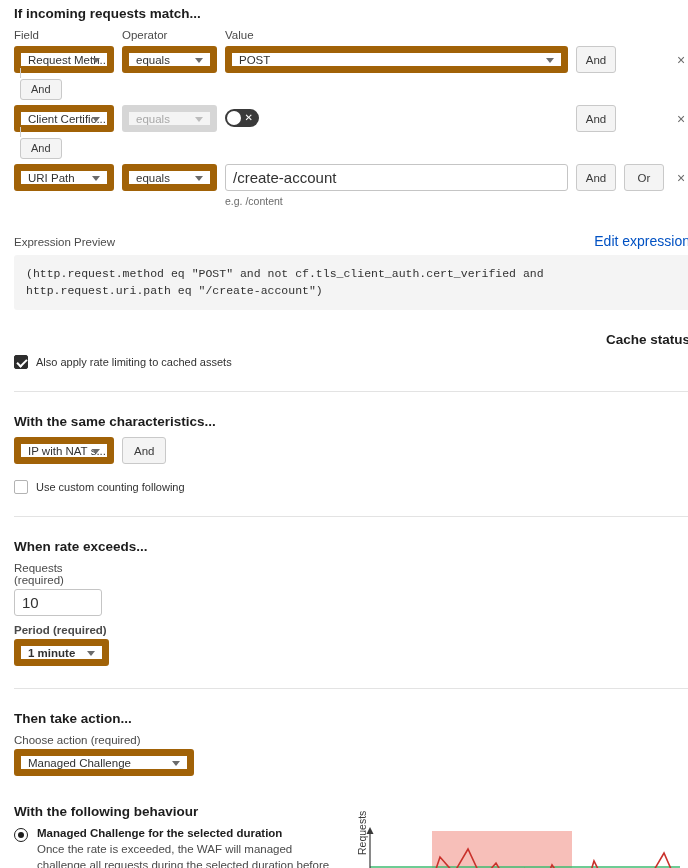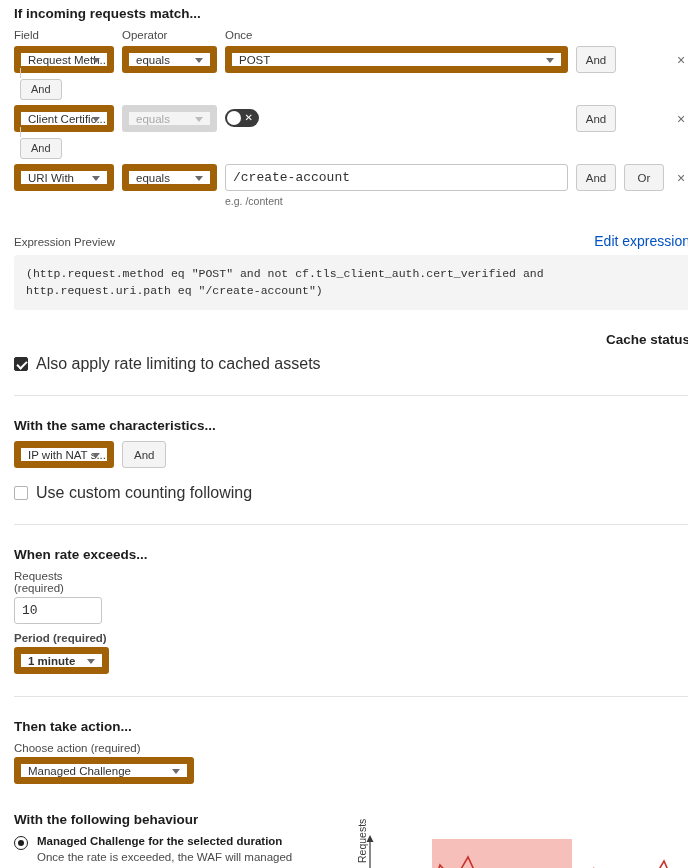--- a/index.html
+++ b/index.html
@@ -70,24 +70,24 @@
     border-top: 5px solid #6b6b6b;
   }
   .select.disabled .caret { border-top-color: #bdbdbd; }
 
   .textinput {
     height: 27px;
     width: 100%;
     border: 1px solid #c5c5c5;
     border-radius: 3px;
     background: #fff;
-    font-size: 13px;
+    font-size: 15px;
     color: #313131;
     padding: 0 22px 0 7px;
-    font-family: Liberation Mono, monospace;
+    font-family: Liberation Sans, sans-serif;
   }
   .textinput::placeholder { color: #9a9a9a; }
 
   .value-wrap { position: relative; }
 
   .btn {
     height: 27px;
     min-width: 40px;
     padding: 0 11px;
     border: 1px solid #c9c9c9;
@@ -214,21 +214,21 @@
   }
   .cb.checked::after {
     content: "";
     position: absolute;
     left: 4px; top: 1px;
     width: 4px; height: 8px;
     border: solid #fff;
     border-width: 0 2px 2px 0;
     transform: rotate(45deg);
   }
-  .cb-label { font-size: 16px; color: #313131; }
+  .cb-label { font-size: 11px; color: #313131; }
 
   hr.sep {
     border: none;
     border-top: 1px solid #e3e3e3;
     margin: 22px 0;
   }
 
   
   .radio {
     width: 14px; height: 14px;
@@ -266,21 +266,21 @@
 <body>
 
 <div class="page">
 
   <div style="padding-top:6px;">
     <div class="section-title">If incoming requests match...</div>
 
     <div class="rule-row" style="margin-bottom:2px;">
       <div class="col-field field-label">Field</div>
       <div class="col-operator field-label">Operator</div>
-      <div class="col-value field-label">Once</div>
+      <div class="col-value field-label">Value</div>
       <div style="width:40px;"></div>
       <div style="width:40px;"></div>
       <div style="width:18px;"></div>
     </div>
 
     <div class="rule-row">
       <div class="col-field">
         <div class="select">
           <span>Request Meth...</span>
           <span class="caret"></span>
@@ -335,21 +335,21 @@
     </div>
 
     <div class="and-chip-wrap">
       <span class="connector-line"></span>
       <span class="and-chip">And</span>
     </div>
 
     <div class="rule-row">
       <div class="col-field">
         <div class="select">
-          <span>URI With</span>
+          <span>URI Path</span>
           <span class="caret"></span>
         </div>
       </div>
       <div class="col-operator">
         <div class="select">
           <span>equals</span>
           <span class="caret"></span>
         </div>
       </div>
       <div class="col-value">

